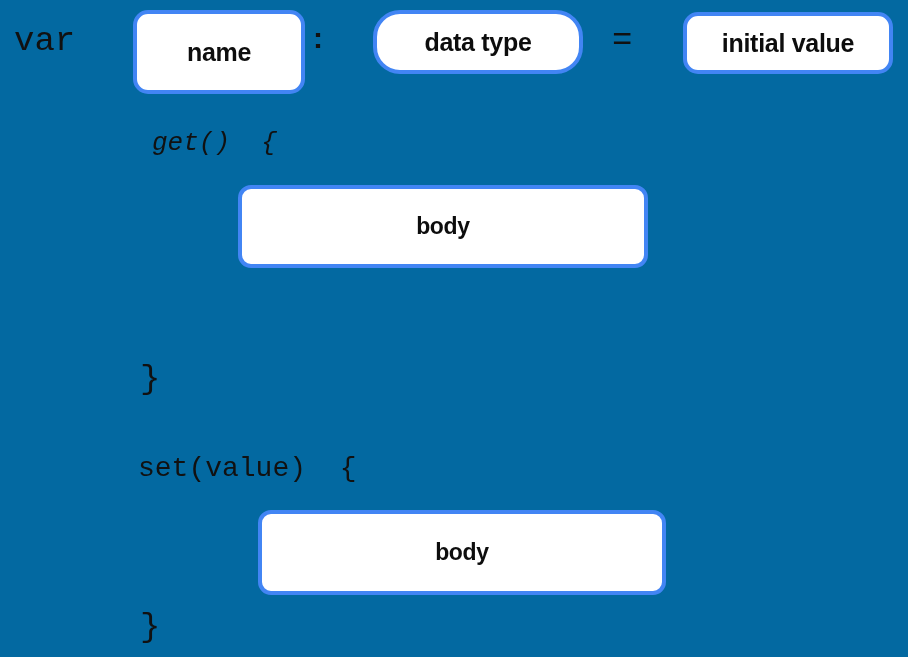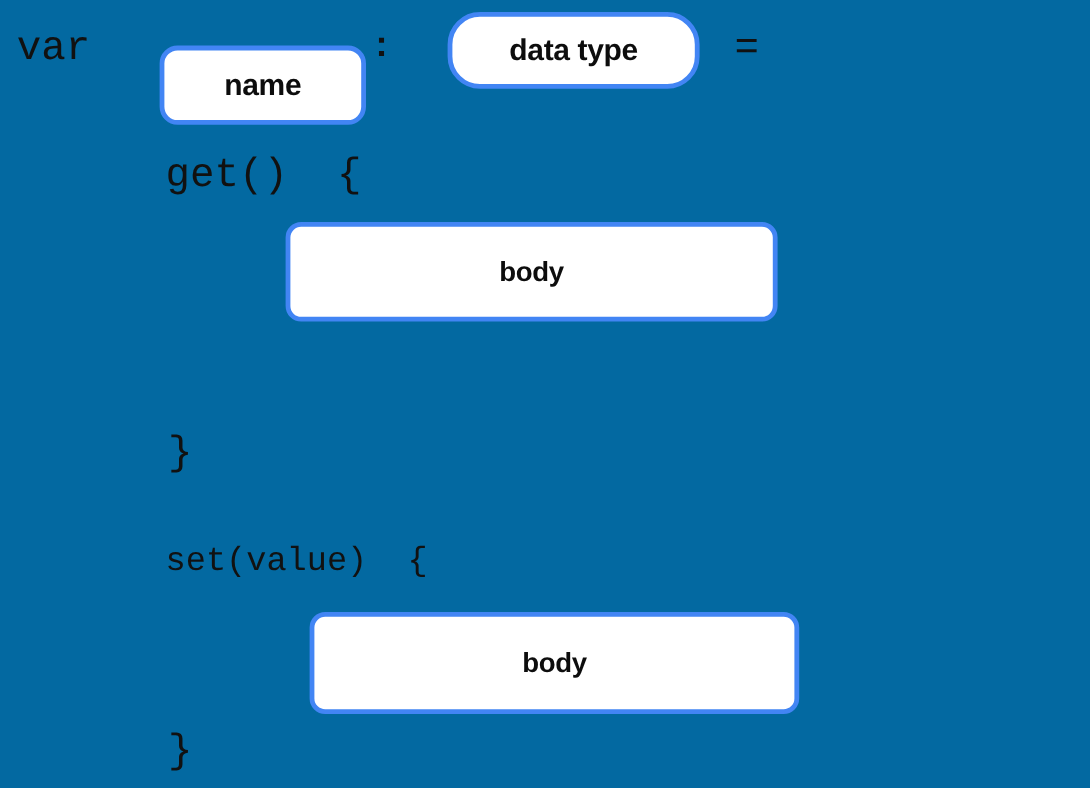--- a/index.html
+++ b/index.html
@@ -40,41 +40,41 @@
   .slot > span {
     font-family: "Liberation Sans", "DejaVu Sans", sans-serif;
     font-weight: 700;
     color: #0d0d0d;
     letter-spacing: -0.3px;
     line-height: 1;
     white-space: nowrap;
   }
 
   
-  .slot-name       { left: 133px; top: 10px;  width: 172px; height: 66px; border-radius: 15px; margin-top: 28px; }
+  .slot-name       { left: 133px; top: 10px;  width: 172px; height: 84px; border-radius: 15px; }
   .slot-name > span       { font-size: 25px; }
   .slot-datatype   { left: 373px; top: 10px;  width: 210px; height: 64px; border-radius: 27px; }
   .slot-datatype > span   { font-size: 25px; }
   .slot-initval    { left: 683px; top: 12px;  width: 210px; height: 62px; border-radius: 15px; }
   .slot-initval > span    { font-size: 25px; }
 
   .slot-body1      { left: 238px; top: 185px; width: 410px; height: 83px; }
   .slot-body1 > span      { font-size: 23px; }
   .slot-return     { left: 238px; top: 300px; width: 345px; height: 52px; }
   .slot-return > span     { font-size: 23px; }
   .slot-body2      { left: 258px; top: 510px; width: 408px; height: 85px; }
   .slot-body2 > span      { font-size: 23px; }
 
   
   .tok-var    { left: 14px;  top: 24px;  font-size: 34px; }
   .tok-colon  { left: 313px; top: 23px;  font-size: 30px;
                 font-family: "Liberation Sans", "DejaVu Sans", sans-serif;
                 font-weight: 700; }
   .tok-equals { left: 612px; top: 24px;  font-size: 34px; }
-  .tok-get    { left: 138px; top: 130px; font-size: 34px; }
+  .tok-get    { left: 152px; top: 130px; font-size: 26px; font-style: italic; }
   .tok-brace1 { left: 140px; top: 362px; font-size: 34px; }
   .tok-set    { left: 138px; top: 455px; font-size: 28px; }
   .tok-brace2 { left: 140px; top: 610px; font-size: 34px; }
 </style>
 </head>
 <body>
 
 <div id="canvas">
 
   <div class="code tok-var">var</div>
@@ -84,20 +84,23 @@
   </div>
 
   <div class="code tok-colon">:</div>
 
   <div class="slot slot-datatype">
     <span>data type</span>
   </div>
 
   <div class="code tok-equals">=</div>
 
+  <div class="slot slot-initval">
+    <span>initial value</span>
+  </div>
 
   <div class="code tok-get">get()  {</div>
 
   <div class="slot slot-body1">
     <span>body</span>
   </div>
 
 
   <div class="code tok-brace1">}</div>
 

